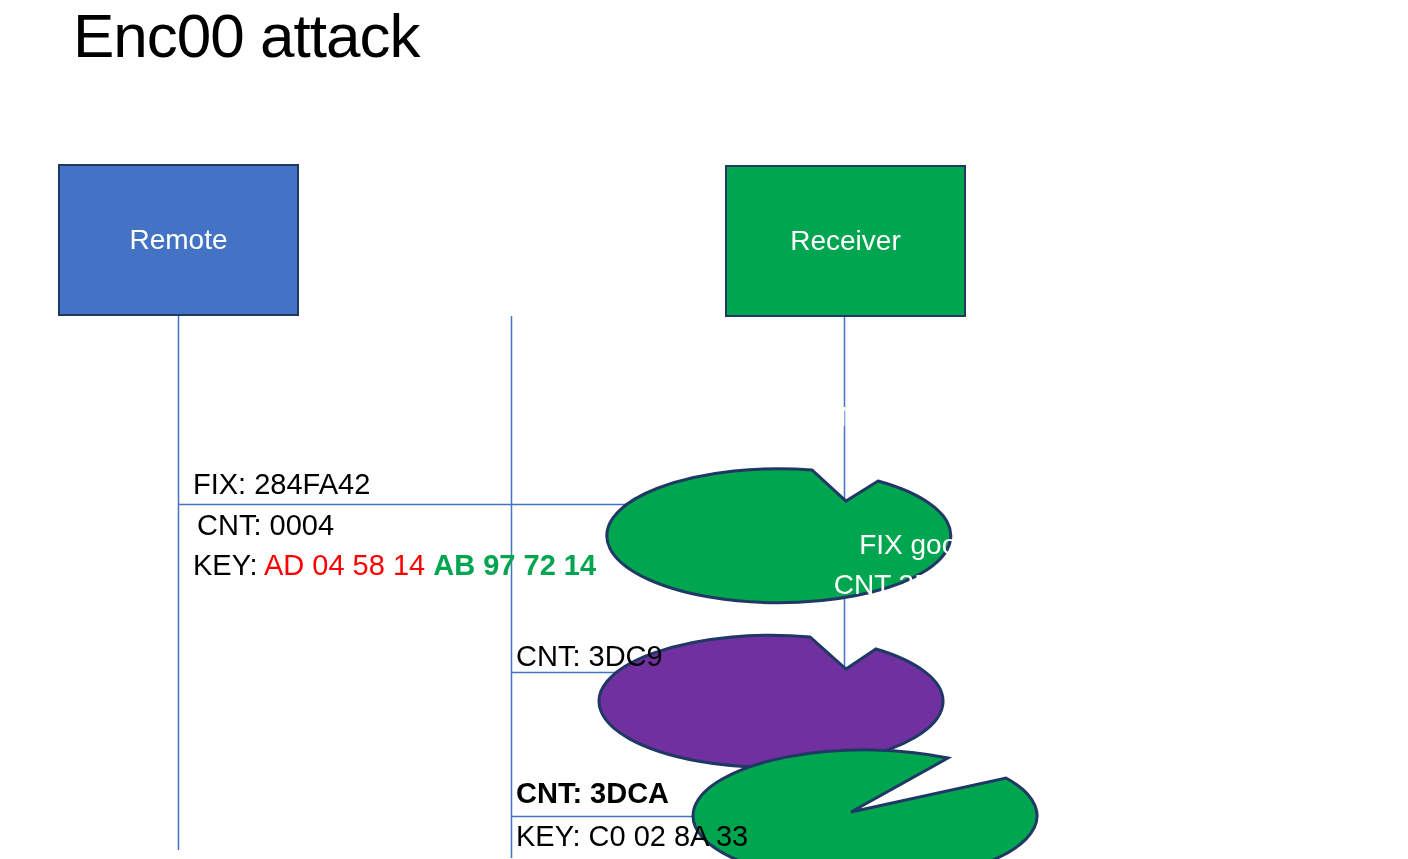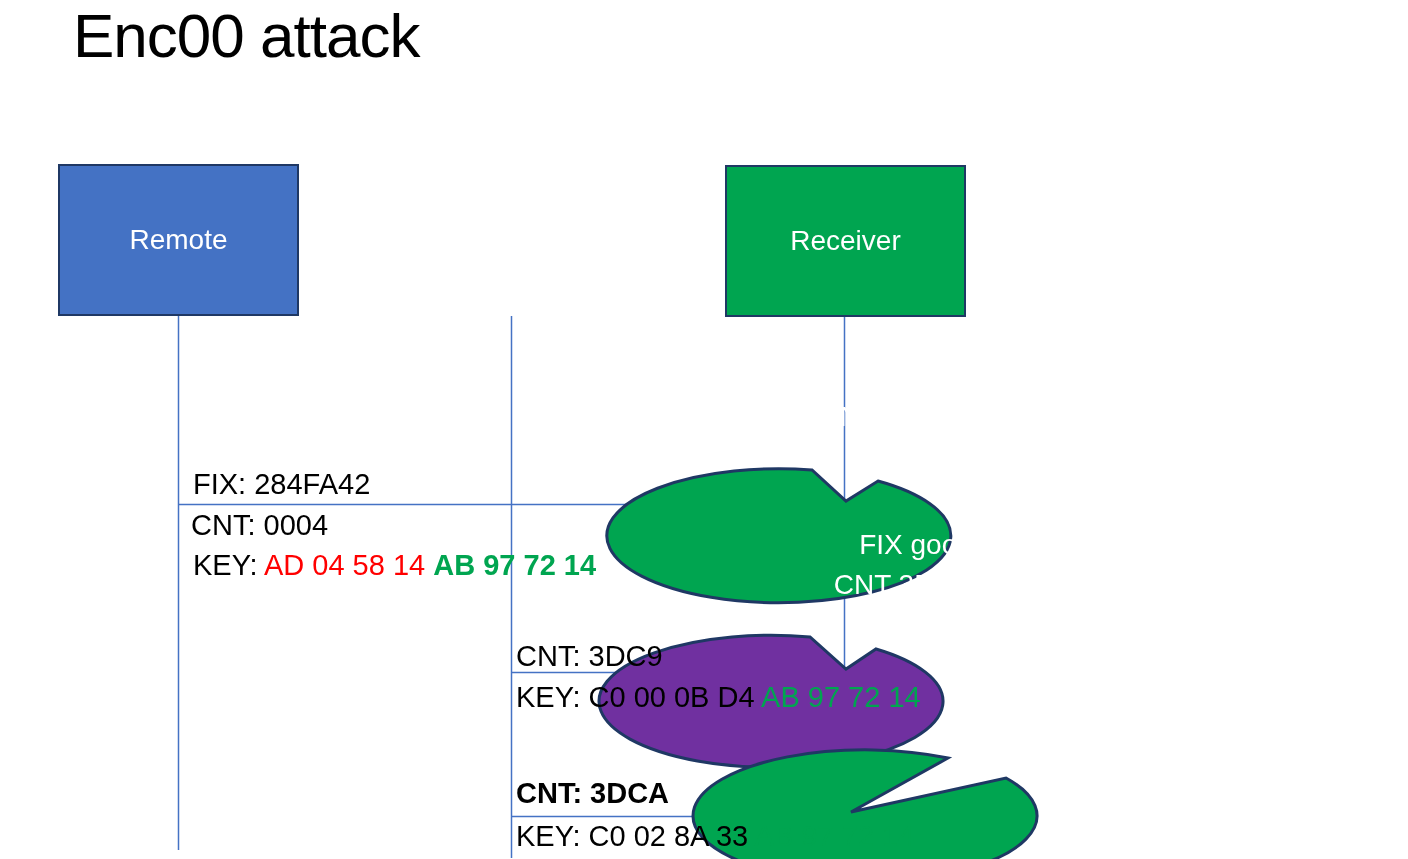--- a/index.html
+++ b/index.html
@@ -20,21 +20,21 @@
   #actor-remote   { left:58px;  top:164px; background:var(--remote-fill,#4472C4); }
   #actor-flipper  { left:392px; top:164px; background:var(--flipper-fill,#ED7D31); }
   #actor-receiver { left:725px; top:165px; background:var(--receiver-fill,#00A550); }
 
   .msg { position:absolute; font-size:29px; color:#000; white-space:nowrap; }
   .red     { color:var(--text-red,#FF0000);margin-top:20px; }
   .green   { color:var(--text-green,#00A550); }
   .green-b { color:var(--text-green,#00A550); font-weight:bold; }
 
   #m1-fix { left:193px; top:468px;text-align:right; }
-  #m1-cnt { left:191px; top:509px; }
+  #m1-cnt { left:197px; top:509px; }
   #m1-key { left:193px; top:549px; }
   #m2-cnt { left:516px; top:640px; }
   #m2-key { left:516px; top:681px; }
   #m3-cnt { left:516px; top:777px;font-weight:bold; }
   #m3-key { left:516px; top:820px; }
 
   .callout-text {
     position:absolute; width:320px; text-align:center; color:#fff;
     font-size:28px; line-height:40px; white-space:nowrap;
   }
@@ -80,21 +80,20 @@
   </div>
   <div class="actor" id="actor-receiver">
     <span>Receiver</span>
   </div>
 
   <div class="msg" id="m1-fix">FIX: 284FA42</div>
   <div class="msg" id="m1-cnt">CNT: 0004</div>
   <div class="msg" id="m1-key"><span>KEY: </span><span class="red">AD 04 58 14 </span><span class="green-b">AB 97 72 14</span></div>
 
   <div class="msg" id="m2-cnt">CNT: 3DC9</div>
-  <div class="msg" id="m2-key"><span>KEY: C0 00 0B D4 </span><span class="green">AB 97 72 14</span></div>
 
   <div class="msg" id="m3-cnt">CNT: 3DCA</div>
   <div class="msg" id="m3-key"><span>KEY: C0 02 8A 33 </span><span class="green">AB 97 72 14</span></div>
 
   <div class="callout-text" id="c1-text">
     <div>FIX good</div>
     <div>CNT 0001 good</div>
     <div>“Opened”</div>
   </div>
   <div class="callout-text" id="c2-text">

